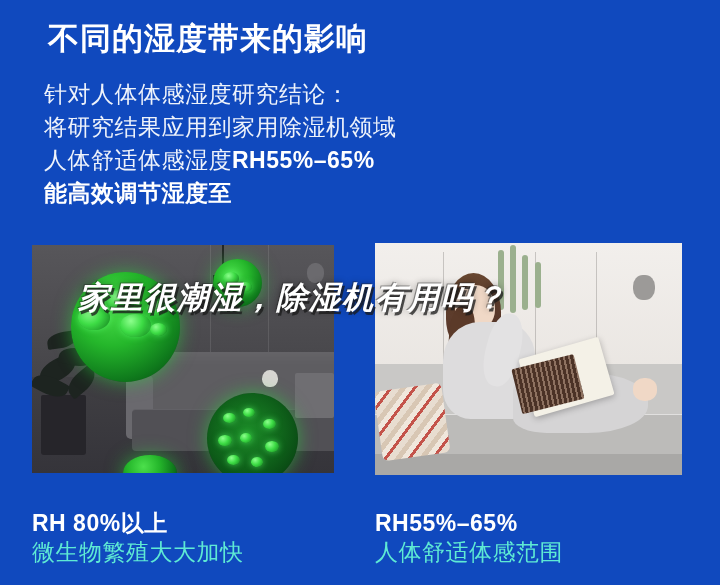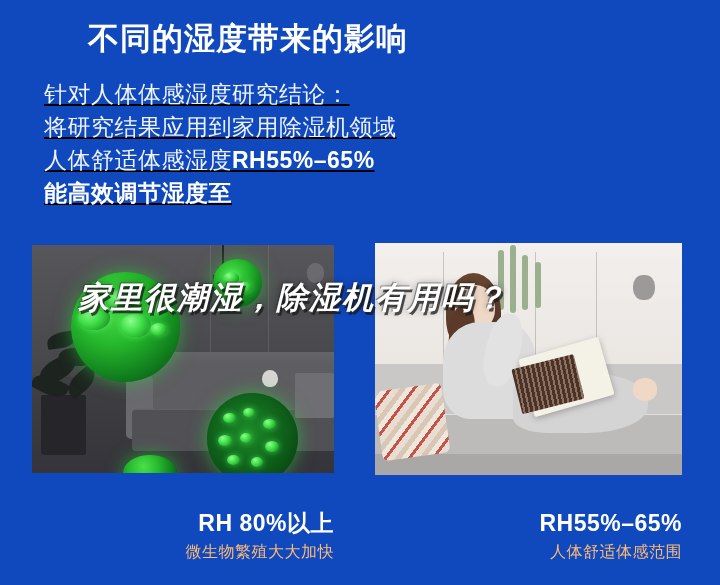--- a/index.html
+++ b/index.html
@@ -25,30 +25,28 @@
   #headline {
     position: absolute;
     left: 48px;
     top: 17px;
     font-size: 31px;
     font-weight: bold;
     color: #ffffff;
     letter-spacing: 1px;
     line-height: 44px;
     white-space: nowrap;
-    margin-left: 40px;
   }
 
   
   #body-copy {
     position: absolute;
     left: 44px;
     top: 78px;
     width: 420px;
-    text-decoration: underline;
   }
   .copy-line {
     color: #eef3fb;
     font-size: 23px;
     line-height: 33px;
     letter-spacing: 0.5px;
     white-space: nowrap;
   }
   .copy-line.strong,
   .copy-line .strong {
@@ -306,35 +304,35 @@
     white-space: nowrap;
     text-shadow:
       2px 3px 0 rgba(25,25,25,0.75),
       -1px -1px 0 rgba(40,40,40,0.45),
       0 0 7px rgba(0,0,0,0.45);
   }
 
   
   .caption-block {
     position: absolute;
-    text-align: right;
+    text-align: left;
   }
   #caption-left  { left: 32px;  top: 508px; width: 302px; }
   #caption-right { left: 375px; top: 508px; width: 307px; }
   .caption-title {
     font-size: 23px;
     font-weight: bold;
     color: #ffffff;
     letter-spacing: 0.5px;
     line-height: 30px;
     white-space: nowrap;
   }
   .caption-sub {
-    font-size: 16px;
-    color: #fdba74;
+    font-size: 23px;
+    color: #5eead4;
     letter-spacing: 0.5px;
     line-height: 28px;
     white-space: nowrap;
   }
 </style>
 </head>
 <body>
 
 <div id="poster">
 

